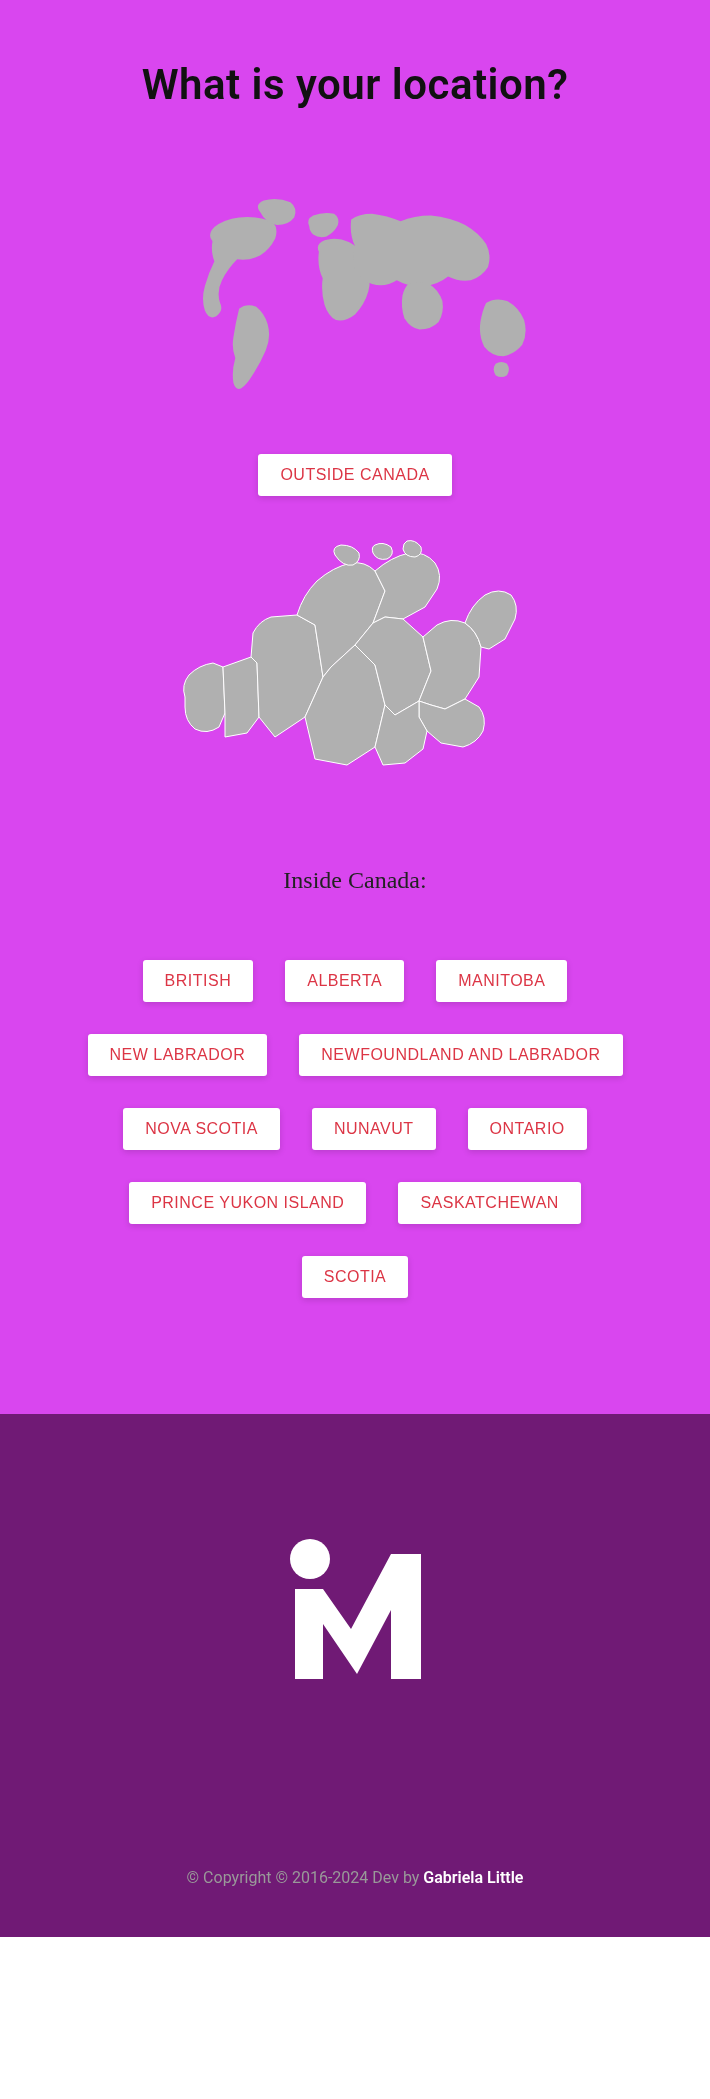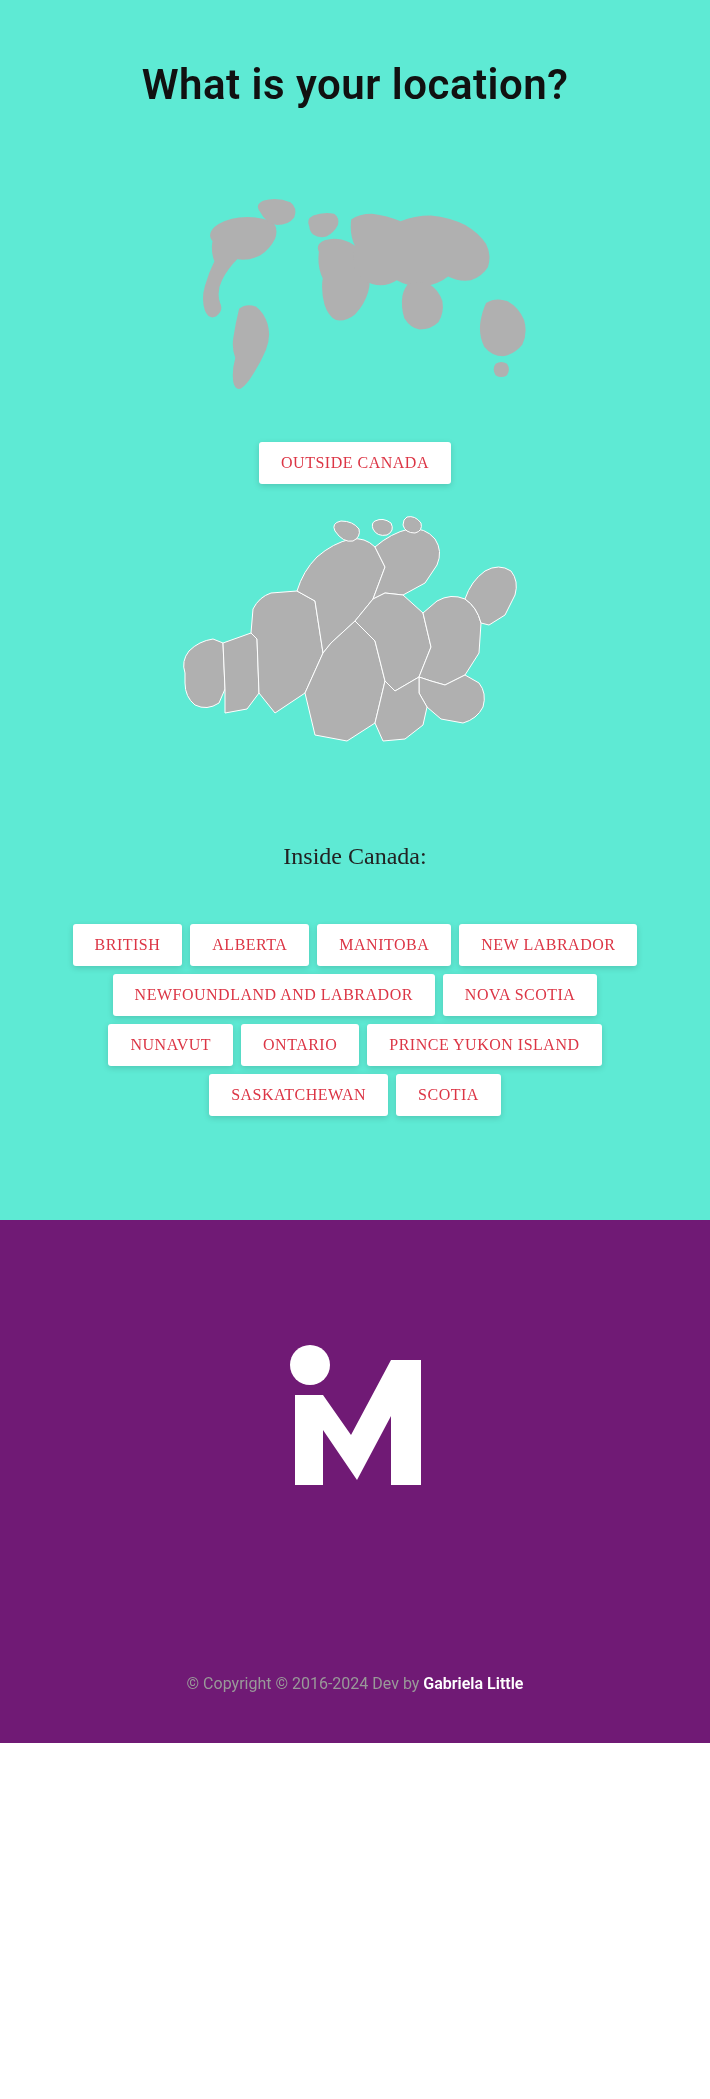--- a/index.html
+++ b/index.html
@@ -1,21 +1,21 @@
 <!DOCTYPE html>
 <html><head>
 <meta charset="utf-8">
 <style>
 * { margin: 0; padding: 0; box-sizing: border-box; }
 body { font-family: -apple-system, BlinkMacSystemFont, "Segoe UI", Roboto, sans-serif; width: 710px; background: #fff; }
-.main { background: #5eead4; padding: 60px 48px 100px; }
+.main { background: #d946ef; padding: 60px 48px 100px; }
 .title { font-size: 42px; font-weight: 600; text-align: center; color: #111; margin-bottom: 80px; letter-spacing: 0.5px; }
 .world-map { display: block; margin: 0 auto 40px; width: 380px; }
 .outside-btn-wrap { text-align: center; margin-bottom: 25px; }
-.loc-btn { display: inline-block; background: #fff; color: #dc3545; border: none; padding: 12px 22px; font-size: 16px; font-weight: 400; letter-spacing: 0.5px; cursor: pointer; box-shadow: 0 2px 6px rgba(0,0,0,0.15); border-radius: 3px; margin: 4px; font-family: Liberation Serif, serif; text-align: right; }
+.loc-btn { display: inline-block; background: #fff; color: #dc3545; border: none; padding: 12px 22px; font-size: 16px; font-weight: 400; letter-spacing: 0.5px; cursor: pointer; box-shadow: 0 2px 6px rgba(0,0,0,0.15); border-radius: 3px; margin: 16px; font-family: Liberation Sans, sans-serif; text-align: right; }
 .canada-map { display: block; margin: 0 auto 30px; width: 360px; }
 .inside-label { font-family: Georgia, 'Times New Roman', serif; font-size: 24px; text-align: center; color: #222; margin-bottom: 50px; }
 .provinces { display: flex; flex-wrap: wrap; justify-content: center; padding: 0 10px; }
 .footer { background: #701a75; padding: 120px 40px 50px; text-align: center; }
 .logo-wrap { margin-bottom: 180px; }
 .logo { display: inline-block; }
 .copyright { color: #999; font-size: 16px; }
 .dev-name { color: #fff; font-weight: 600; }
 </style>
 </head>

